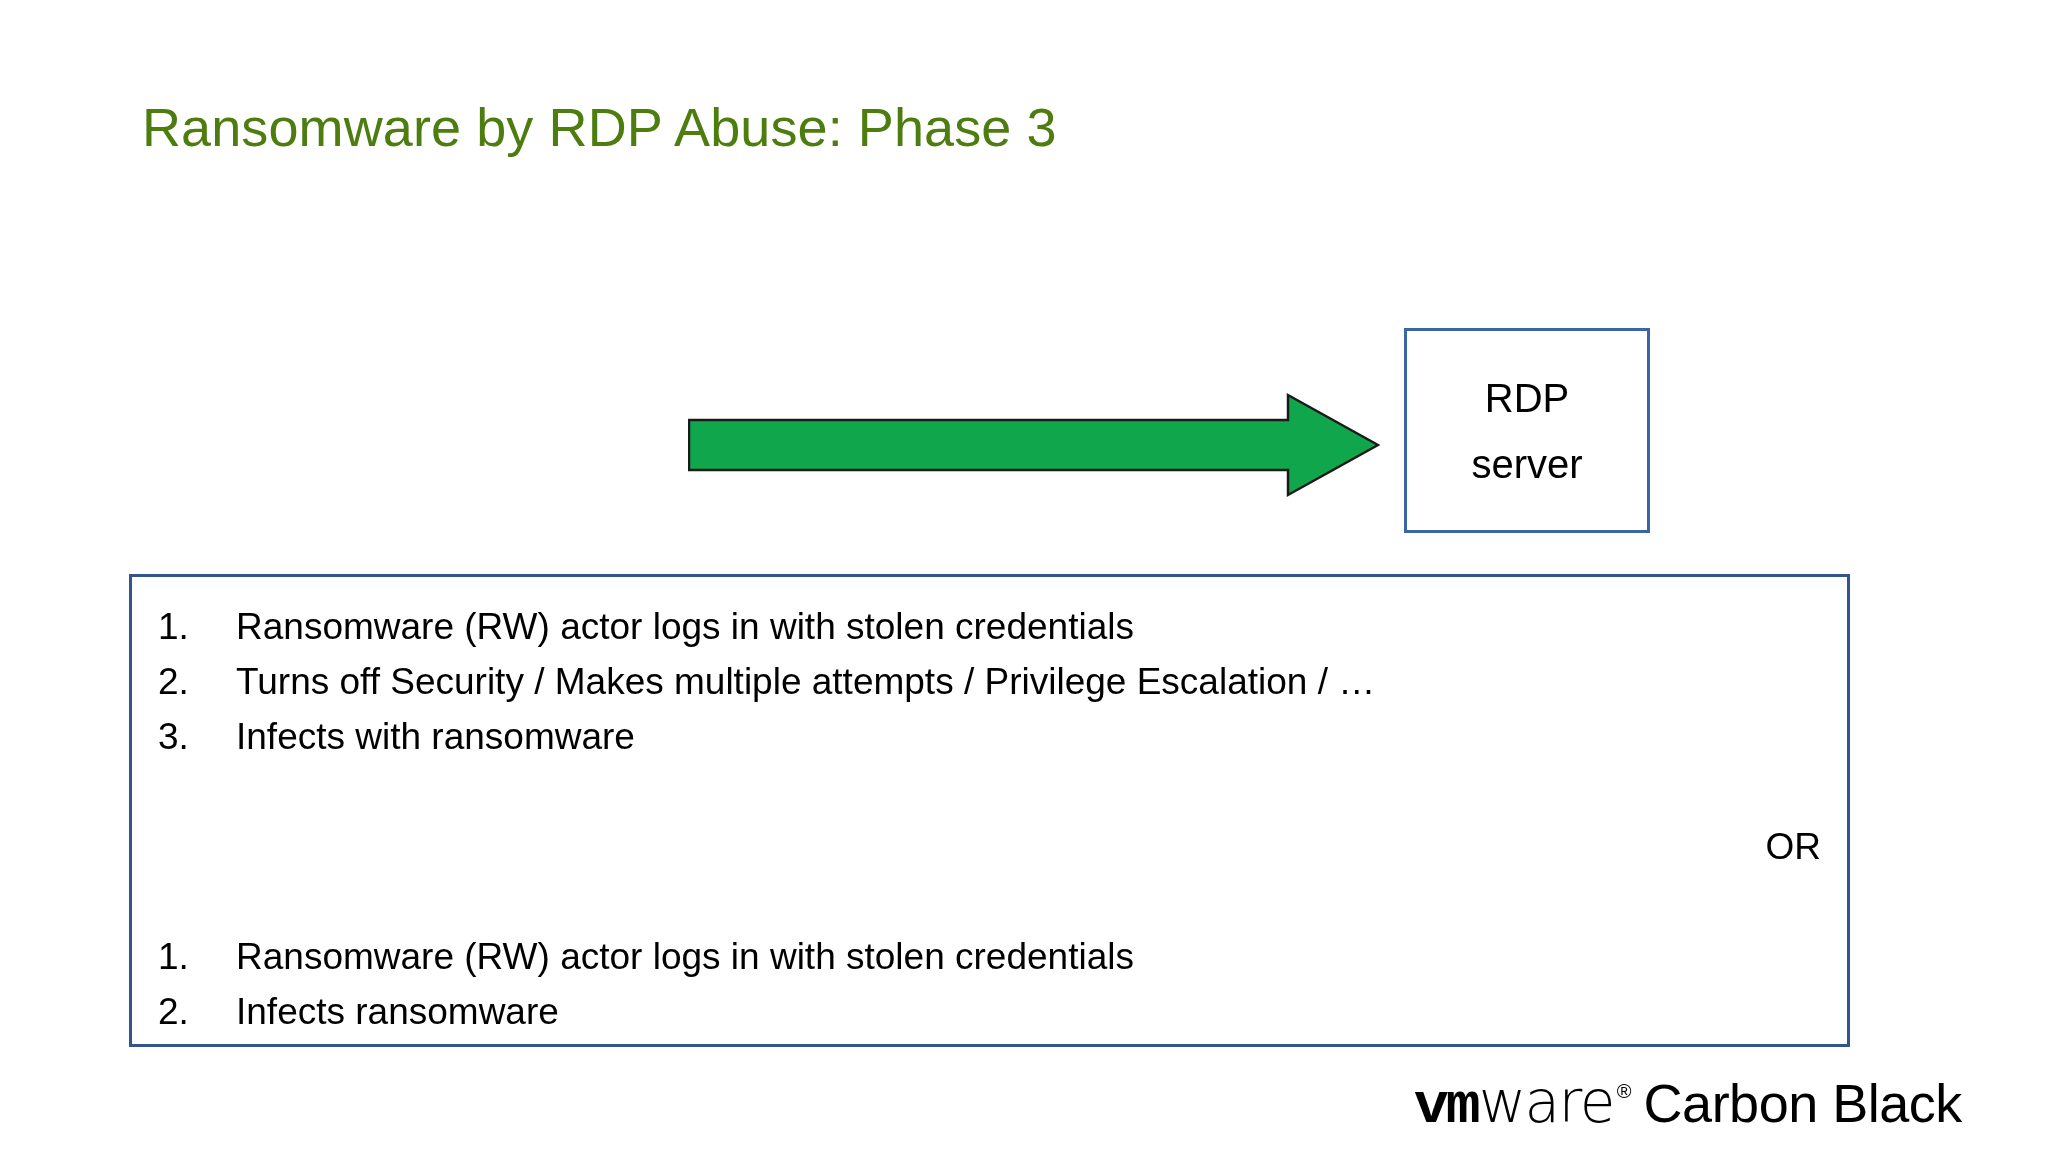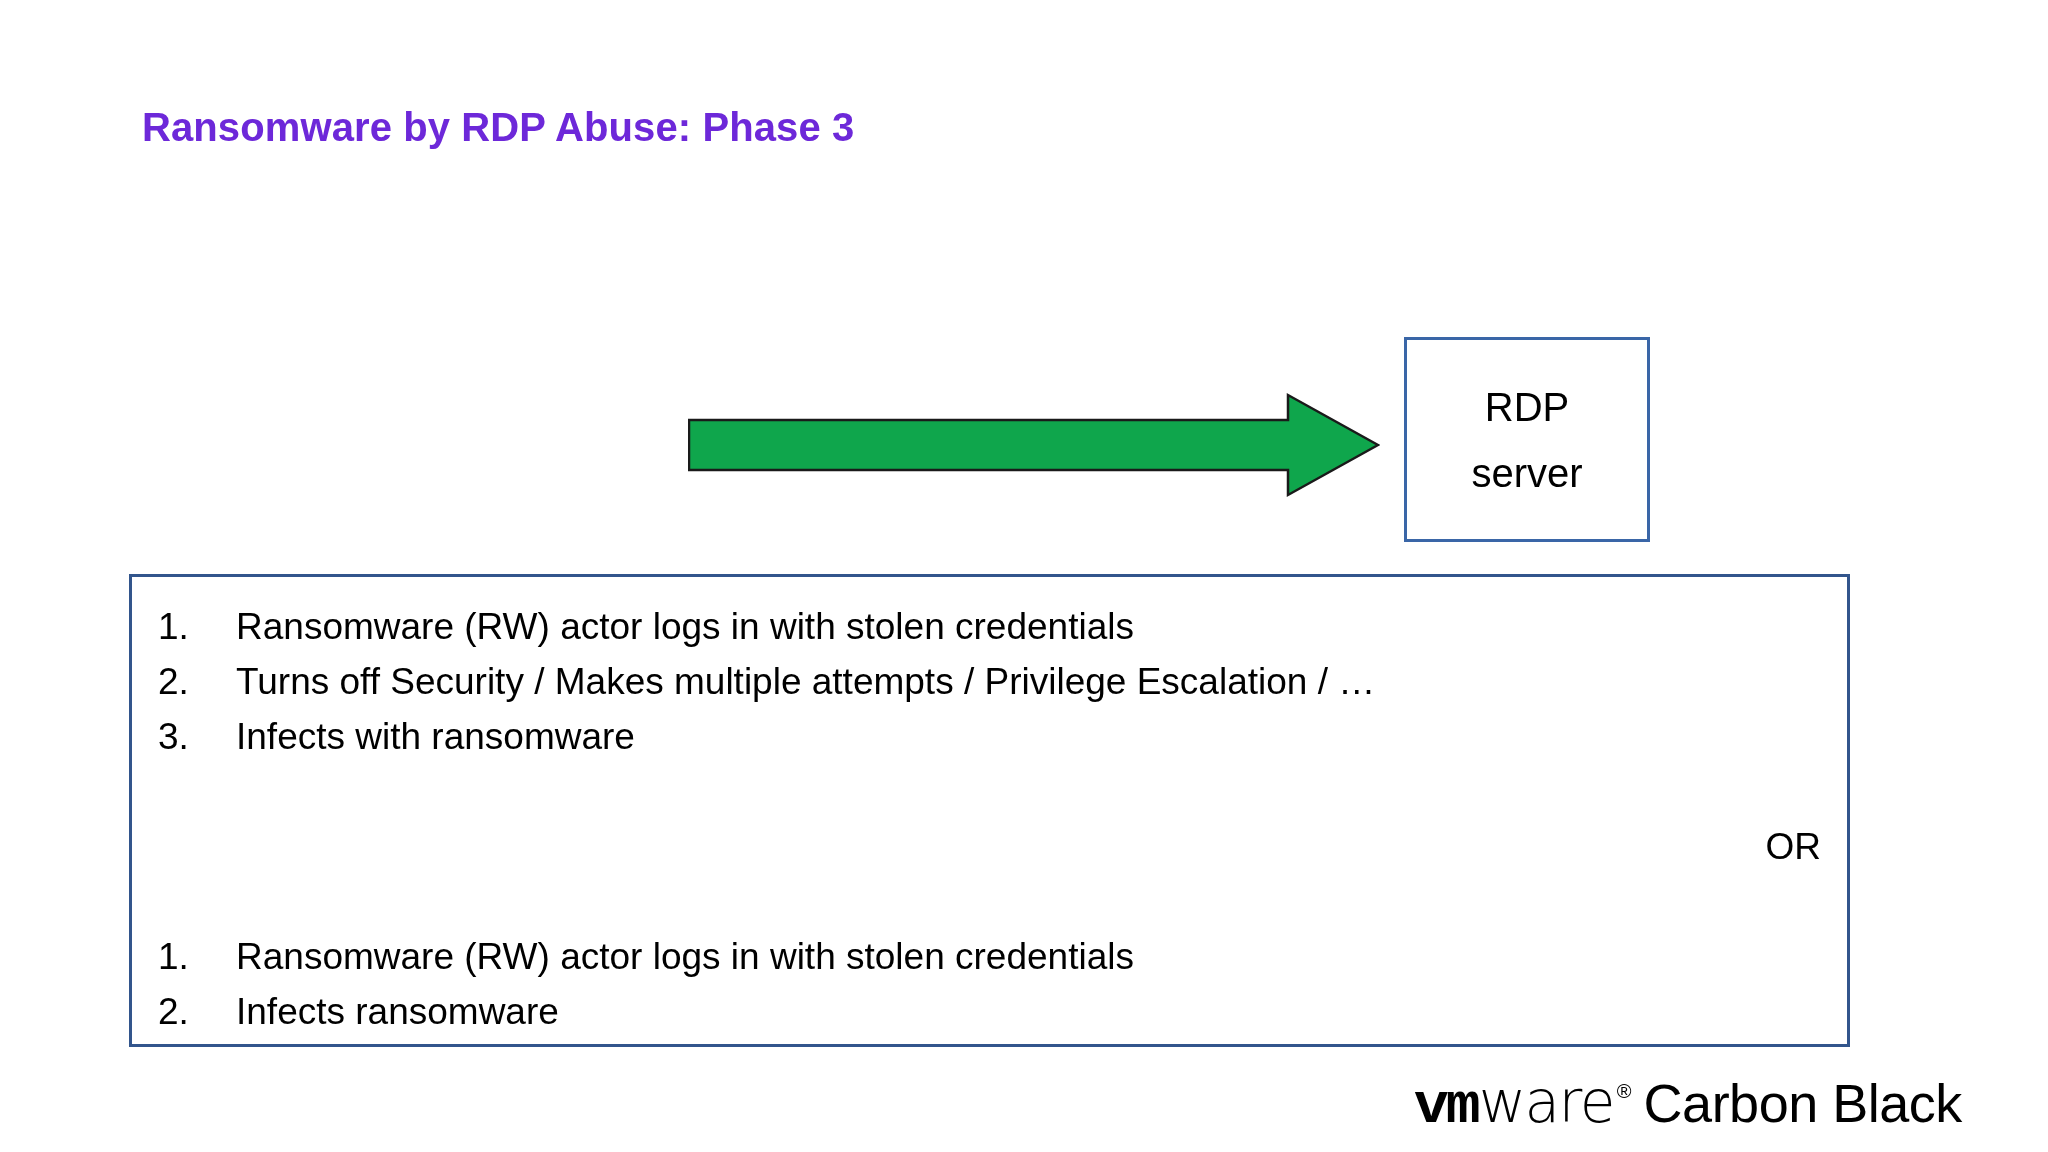--- a/index.html
+++ b/index.html
@@ -24,24 +24,24 @@
     height: 1152px;
     background: #ffffff;
   }
 
   
   #slide-title {
     position: absolute;
     left: 142px;
     top: 95px;
     width: 1600px;
-    font-size: 40px;
+    font-size: 54px;
     line-height: 64px;
-    font-weight: 700;
-    color: #6d28d9;
+    font-weight: 400;
+    color: #4d7c0f;
     letter-spacing: 0.1px;
     white-space: nowrap;
   }
 
   
   #diagram {
     position: absolute;
     left: 0; top: 0;
     width: 2048px;
     height: 600px;
@@ -66,21 +66,21 @@
   }
   #actor-box .node-label {
     color: #FFFFFF;
     font-size: 40px;
     line-height: 48px;
     font-weight: 400;
   }
 
   #rdp-box {
     left: 1404px;
-    top: 337px;
+    top: 328px;
     width: 246px;
     height: 205px;
     background: #FFFFFF;
     border: 3px solid #3A66A7;
   }
   #rdp-box .node-label {
     color: #000000;
     font-size: 40px;
     line-height: 66px;
     font-weight: 400;

